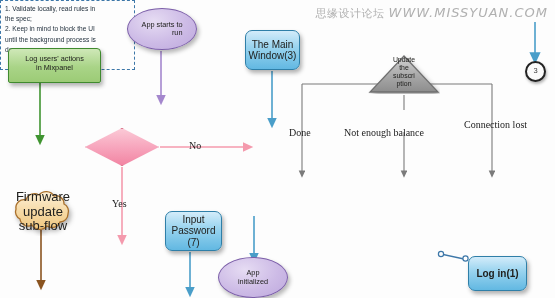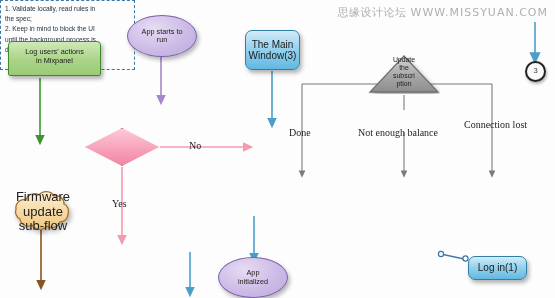--- a/index.html
+++ b/index.html
@@ -28,52 +28,52 @@
     justify-content: center;
     text-align: center;
     box-sizing: border-box;
     color: #20201e;
     line-height: 1.15;
     white-space: pre-line;
   }
 
   
   .doc-green {
-    left: 8px; top: 41px;
+    left: 8px; top: 48px;
     width: 93px; height: 35px;
     background: linear-gradient(180deg,#cfe8b8 0%, #a9d487 55%, #9ccb76 100%);
     border: 1.4px solid #3f8a2e;
     border-radius: 4px 4px 2px 2px;
     font-size: 7.3px;
     padding-bottom: 4px;
     box-shadow: 2px 3px 4px rgba(0,0,0,0.30);
   }
 
   
   .ellipse-purple {
     border-radius: 50%;
     background: radial-gradient(ellipse at 38% 30%, #e6dcf3 0%, #cdbbe6 55%, #bda8dd 100%);
     border: 1.4px solid #7b5ea8;
     font-size: 7.3px;
     box-shadow: 2px 3px 4px rgba(0,0,0,0.28);
   }
-  #n-app-start { left: 127px; top: 15px; width: 70px; height: 42px; }
+  #n-app-start { left: 127px; top: 8px; width: 70px; height: 42px; text-align: right; }
   #n-app-init  { left: 218px; top: 257px; width: 70px; height: 41px; }
 
   
   .rect-blue {
     background: linear-gradient(180deg,#d3ecfa 0%, #9ad4ef 42%, #62b8e2 100%);
     border: 1.4px solid #2f7fa8;
     border-radius: 7px;
     font-size: 10px;
     box-shadow: 2px 3px 4px rgba(0,0,0,0.30);
   }
   #n-main-window { left: 245px; top: 30px;  width: 55px; height: 40px; }
   #n-input-pass  { left: 165px; top: 211px; width: 57px; height: 40px; }
-  #n-login       { left: 468px; top: 256px; width: 59px; height: 24px; }
+  #n-login       { left: 468px; top: 256px; width: 59px; height: 35px; font-weight: bold; }
 
   
   #n-confirm {
     left: 85px; top: 128px;
     width: 74px; height: 38px;
     font-size: 7.2px;
   }
   #n-confirm .dia-bg {
     position: absolute; left: 0; top: 0; right: 0; bottom: 0;
     background: linear-gradient(180deg,#fbc9d6 0%, #f7a6bd 50%, #f285a3 100%);
@@ -140,22 +140,23 @@
   #watermark {
     position: absolute;
     right: 7px; top: 5px;
     font-size: 11px;
     color: #b0b0b0;
     letter-spacing: 0.5px;
     white-space: nowrap;
     font-family: "DejaVu Sans", sans-serif;
   }
   #watermark .wm-url {
-    font-size: 11px;
+    font-size: 13px;
     letter-spacing: 1px;
+    font-style: italic;
   }
 </style>
 </head>
 <body>
 
 <div id="canvas">
 
   <svg id="svg-layer" viewBox="0 0 555 298" xmlns="http://www.w3.org/2000/svg">
     <defs>
       <marker id="ah-green" markerWidth="7" markerHeight="7" refX="3.2" refY="3" orient="auto">
@@ -277,20 +278,23 @@
       <path d="M16,12 a8.5,8 0 0,1 13,-5 a9,8.5 0 0,1 15,1 a8,8 0 0,1 10,8
                a8,8 0 0,1 4,10 a8,8 0 0,1 -8,8 a8.5,8 0 0,1 -13,4
                a9,8.5 0 0,1 -15,-1 a8,8 0 0,1 -12,-6
                a8,8 0 0,1 -4,-10 a8,8 0 0,1 10,-9 Z" fill="url(#grad-cloud)" stroke="#a9702c" stroke-width="1.3" style="filter: drop-shadow(2px 3px 2.5px rgba(0,0,0,0.30));"></path>
     </svg>
     <span class="cloud-txt">Firmware
 update
 sub-flow</span>
   </div>
 
+  <div class="node rect-blue" id="n-input-pass">Input
+Password
+(7)</div>
 
   <div class="node ellipse-purple" id="n-app-init">App
 initialized</div>
 
   <div class="node rect-blue" id="n-login">Log in(1)</div>
 
   <div class="node" id="n-conn-3">3</div>
 
   <div id="n-note">
     <div>1. Validate locally, read rules in</div>
@@ -299,21 +303,21 @@
     <div>until the background process is</div>
     <div>done.</div>
   </div>
 
   <div class="edge-label" style="left:189px; top:140px;">No</div>
 
   <div class="edge-label" style="left:112px; top:198px;">Yes</div>
 
   <div class="edge-label" style="left:289px; top:127px;">Done</div>
 
-  <div class="edge-label" style="left:358px; top:127px;">Not enough balance</div>
+  <div class="edge-label" style="left:344px; top:127px;">Not enough balance</div>
 
   <div class="edge-label" style="left:464px; top:119px;">Connection lost</div>
 
   <div id="watermark">
     <span>思缘设计论坛</span>
     <span class="wm-url">WWW.MISSYUAN.COM</span>
   </div>
 
 </div>
 

